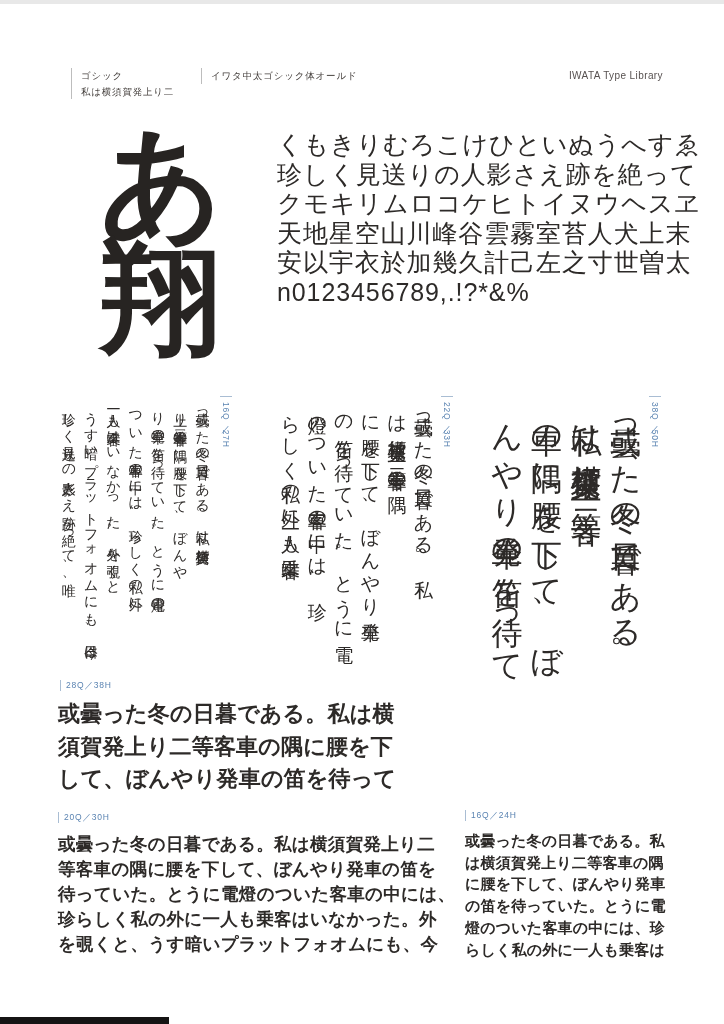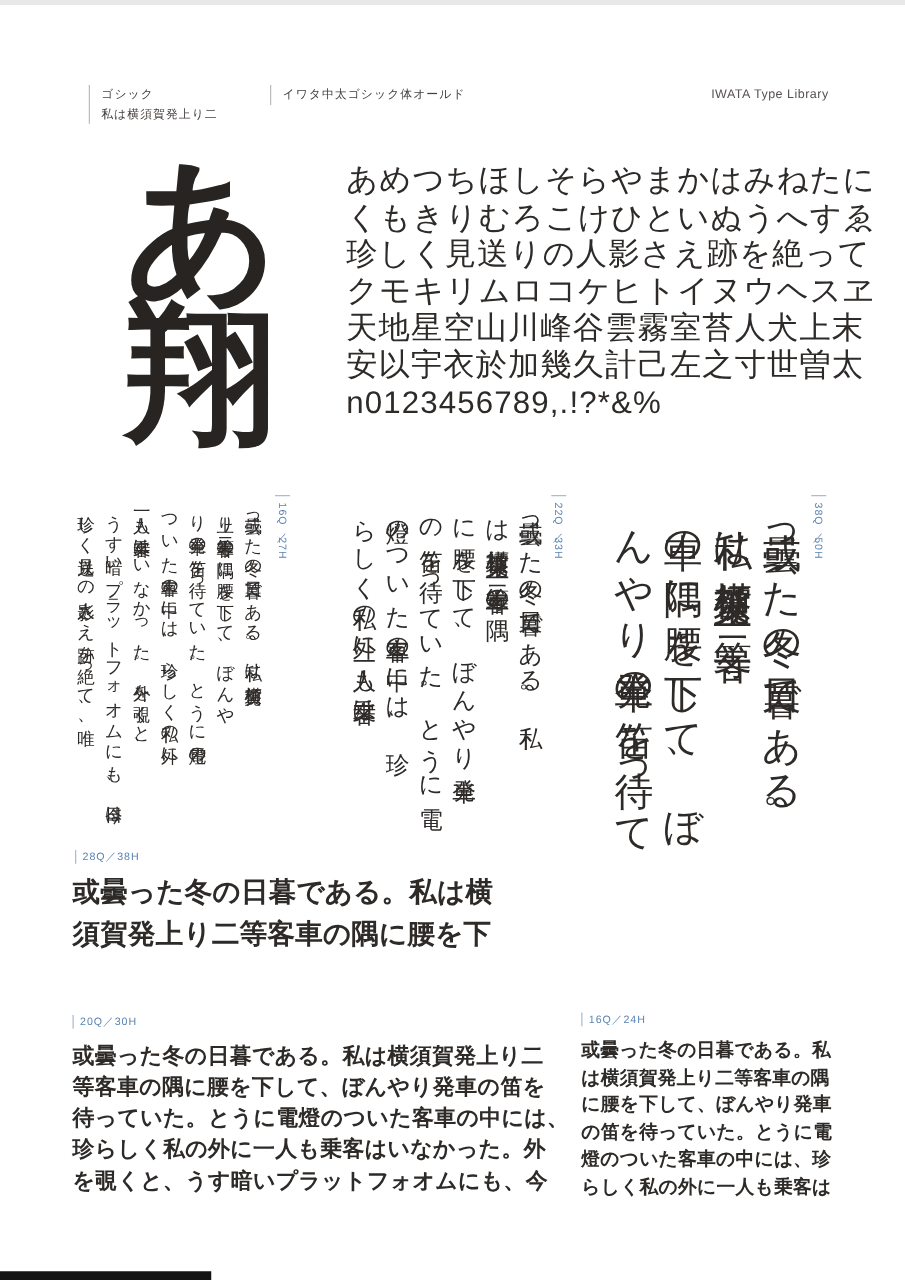--- a/index.html
+++ b/index.html
@@ -20,21 +20,21 @@
     top: 64px;
     border-left: 1px solid #bdbdbd;
     padding-left: 9px;
     font-size: 9.5px;
     line-height: 15.5px;
     color: #443f3c;
     letter-spacing: 0.8px;
     white-space: nowrap;
   }
   .hdr-cat { left: 71px; }
-  .hdr-font { left: 216px; }
+  .hdr-font { left: 201px; }
   .hdr-library {
     position: absolute;
     top: 66px;
     right: 61px;
     font-size: 10px;
     color: #575150;
     letter-spacing: 0.4px;
     white-space: nowrap;
   }
 
@@ -132,21 +132,20 @@
     <div>イワタ中太ゴシック体オールド</div>
   </div>
   <div class="hdr-library">IWATA Type Library</div>
 
   <div class="display-chars">
     <div>あ</div>
     <div>翔</div>
   </div>
 
   <div class="charset">
-    <div>あめつちほしそらやまかはみねたに</div>
     <div>くもきりむろこけひといぬうへすゑ</div>
     <div>珍しく見送りの人影さえ跡を絶って</div>
     <div>クモキリムロコケヒトイヌウヘスヱ</div>
     <div>天地星空山川峰谷雲霧室苔人犬上末</div>
     <div>安以宇衣於加幾久計己左之寸世曽太</div>
     <div>n0123456789,.!?*&amp;%</div>
   </div>
 
   <div class="qlabel vertical" style="left:220px; top:392px;">16Q／27H</div>
   <div class="vblock v16">
@@ -174,20 +173,21 @@
     <div class="vcol">或曇った冬の日暮である。</div>
     <div class="vcol">私は横須賀発上り二等客</div>
     <div class="vcol">車の隅に腰を下して、ぼ</div>
     <div class="vcol">んやり発車の笛を待って</div>
   </div>
 
   <div class="qlabel horizontal" style="left:60px; top:676px;">28Q／38H</div>
   <div class="hblock h28">
     <div>或曇った冬の日暮である。私は横</div>
     <div>須賀発上り二等客車の隅に腰を下</div>
+    <div>して、ぼんやり発車の笛を待って</div>
   </div>
 
   <div class="qlabel horizontal" style="left:58px; top:808px;">20Q／30H</div>
   <div class="hblock h20">
     <div>或曇った冬の日暮である。私は横須賀発上り二</div>
     <div>等客車の隅に腰を下して、ぼんやり発車の笛を</div>
     <div>待っていた。とうに電燈のついた客車の中には、</div>
     <div>珍らしく私の外に一人も乗客はいなかった。外</div>
     <div>を覗くと、うす暗いプラットフォオムにも、今</div>
   </div>

